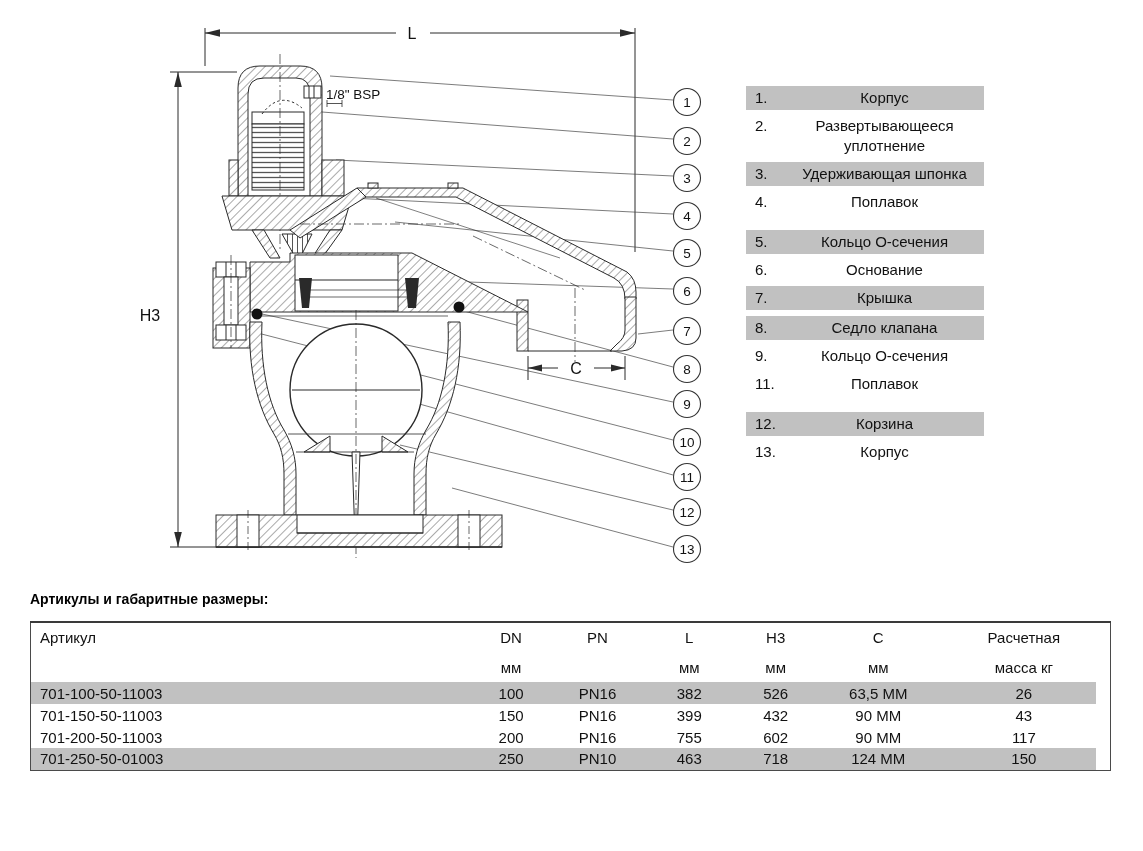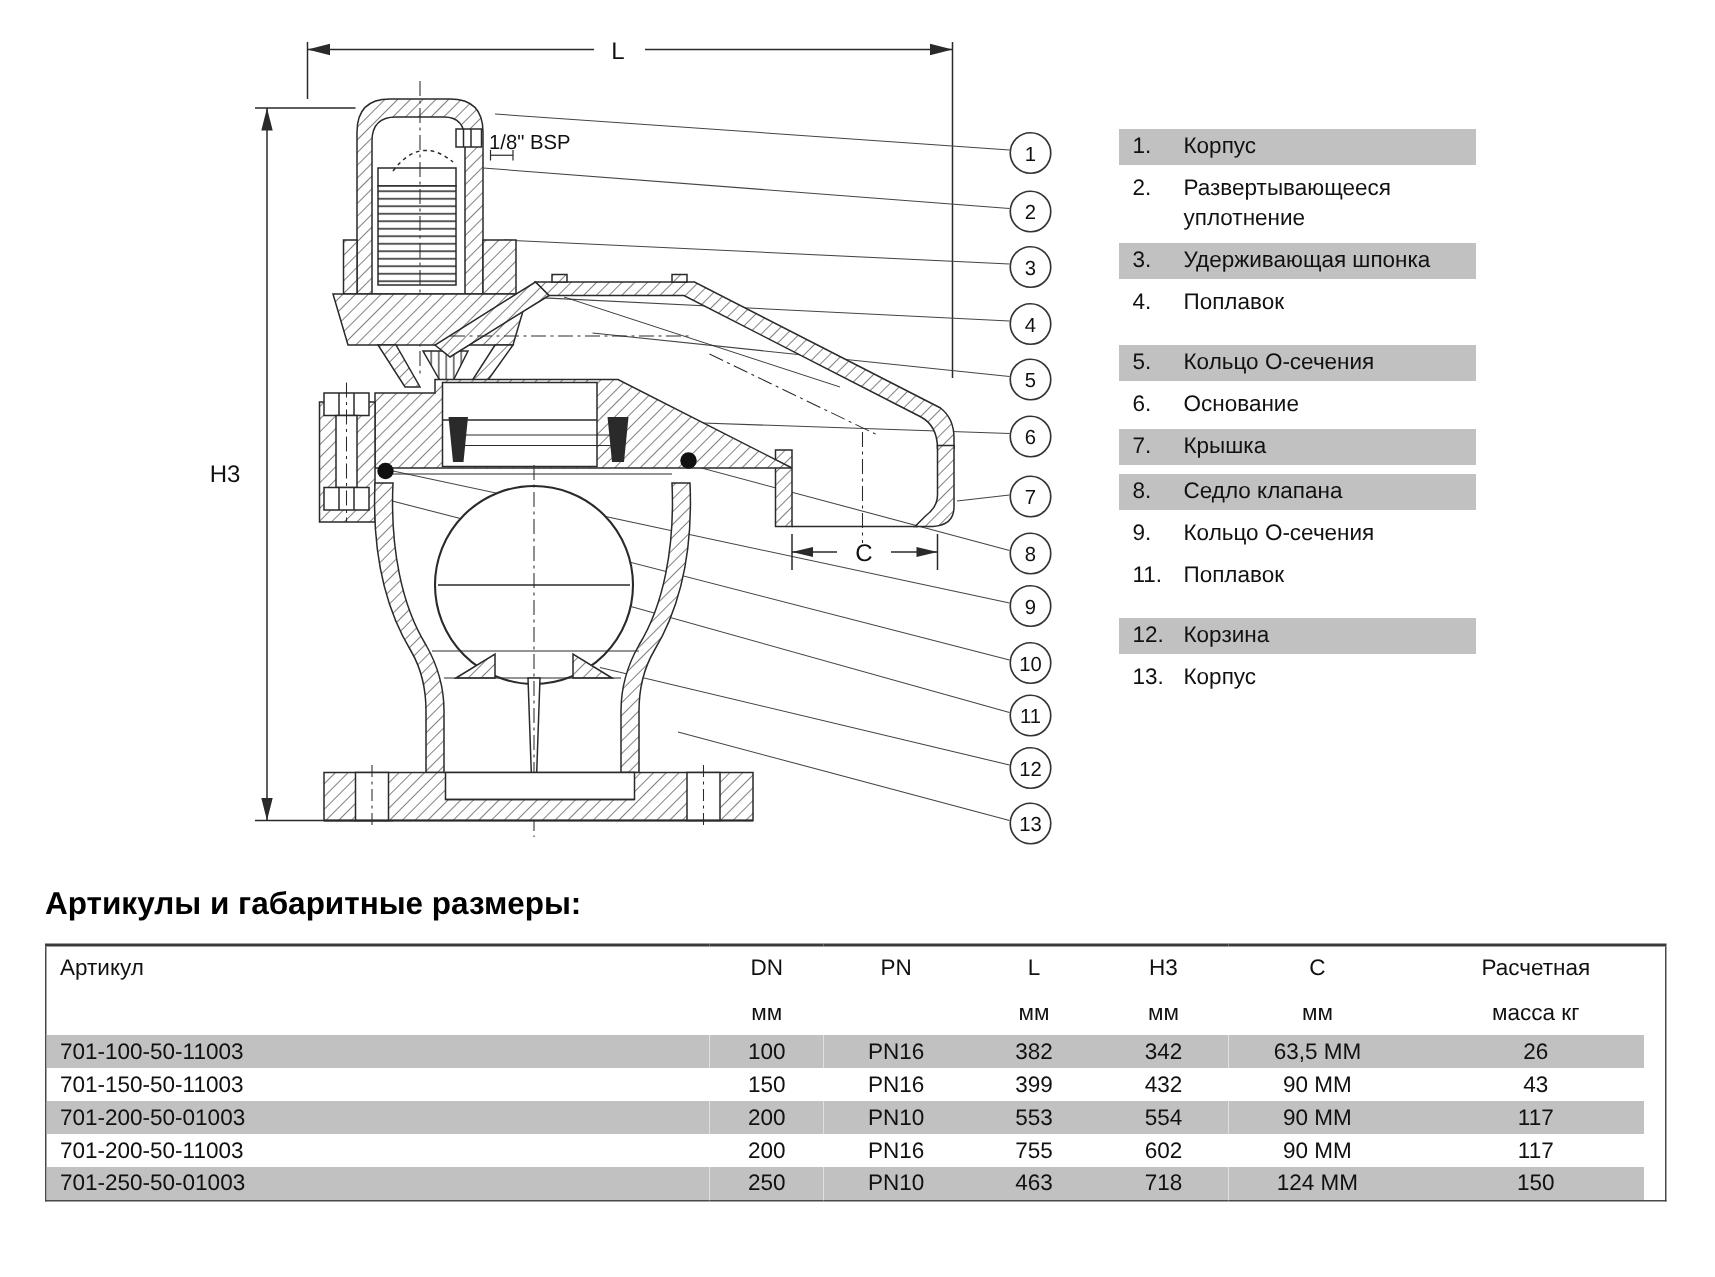--- a/index.html
+++ b/index.html
@@ -8,28 +8,28 @@
   .page { position:relative; width:1143px; height:851px; background:#fff; overflow:hidden; }
 
   
   .drawing-wrap { position:absolute; left:0; top:0; width:740px; height:590px; }
   svg text { font-family:"Liberation Sans", sans-serif; fill:#111; }
 
   
   .parts-list { position:absolute; left:746px; top:86px; width:238px; font-size:15px; }
   .prow { display:flex; align-items:flex-start; min-height:24px; margin-bottom:4px; padding:2px 4px 2px 9px; line-height:20px; }
   .prow .pnum { flex:0 0 34px; }
-  .prow .plabel { flex:1; }
+  .prow .plabel { flex:1;text-align:center; }
   .prow.shade { background:#c1c1c1; }
   .prow.gap-lg { margin-top:16px; }
   .prow.gap-sm { margin-top:6px; }
 
   
   .spec { position:absolute; left:30px; top:591px; width:1081px; }
-  .spec h2 { font-size:21px; font-weight:bold; margin:0 0 14px 0; color:#000; }
+  .spec h2 { font-size:14px; font-weight:bold; margin:0 0 14px 0; color:#000; }
   .spec table { width:100%; border-collapse:collapse; font-size:15px; border:1px solid #4a4a4a; border-top:2px solid #3a3a3a; table-layout:fixed; }
   .spec th, .spec td { font-weight:normal; padding:0 17px; text-align:center; white-space:nowrap; overflow:hidden; }
   .spec th.c0, .spec td.c0 { text-align:left; padding-left:9px; }
   .spec tr.h1 th { height:30px; vertical-align:middle; }
   .spec tr.h2 td { height:30px; vertical-align:middle; }
   .spec tr.r td { height:22px; vertical-align:middle; }
   .spec tr.shade td { background:#c1c1c1; }
   .spec tr.shade td:last-child { box-shadow:inset -14px 0 0 #ffffff; }
 </style>
 </head>
@@ -303,42 +303,33 @@
         <td>мм</td>
         <td>мм</td>
         <td>мм</td>
         <td>масса кг</td>
       </tr>
       <tr class="r shade">
         <td class="c0">701-100-50-11003</td>
         <td>100</td>
         <td>PN16</td>
         <td>382</td>
-        <td>342</td>
+        <td>526</td>
         <td>63,5 ММ</td>
         <td>26</td>
       </tr>
       <tr class="r">
         <td class="c0">701-150-50-11003</td>
         <td>150</td>
         <td>PN16</td>
         <td>399</td>
         <td>432</td>
         <td>90 ММ</td>
         <td>43</td>
       </tr>
-      <tr class="r shade">
-        <td class="c0">701-200-50-01003</td>
-        <td>200</td>
-        <td>PN10</td>
-        <td>553</td>
-        <td>554</td>
-        <td>90 ММ</td>
-        <td>117</td>
-      </tr>
       <tr class="r">
         <td class="c0">701-200-50-11003</td>
         <td>200</td>
         <td>PN16</td>
         <td>755</td>
         <td>602</td>
         <td>90 ММ</td>
         <td>117</td>
       </tr>
       <tr class="r shade">

